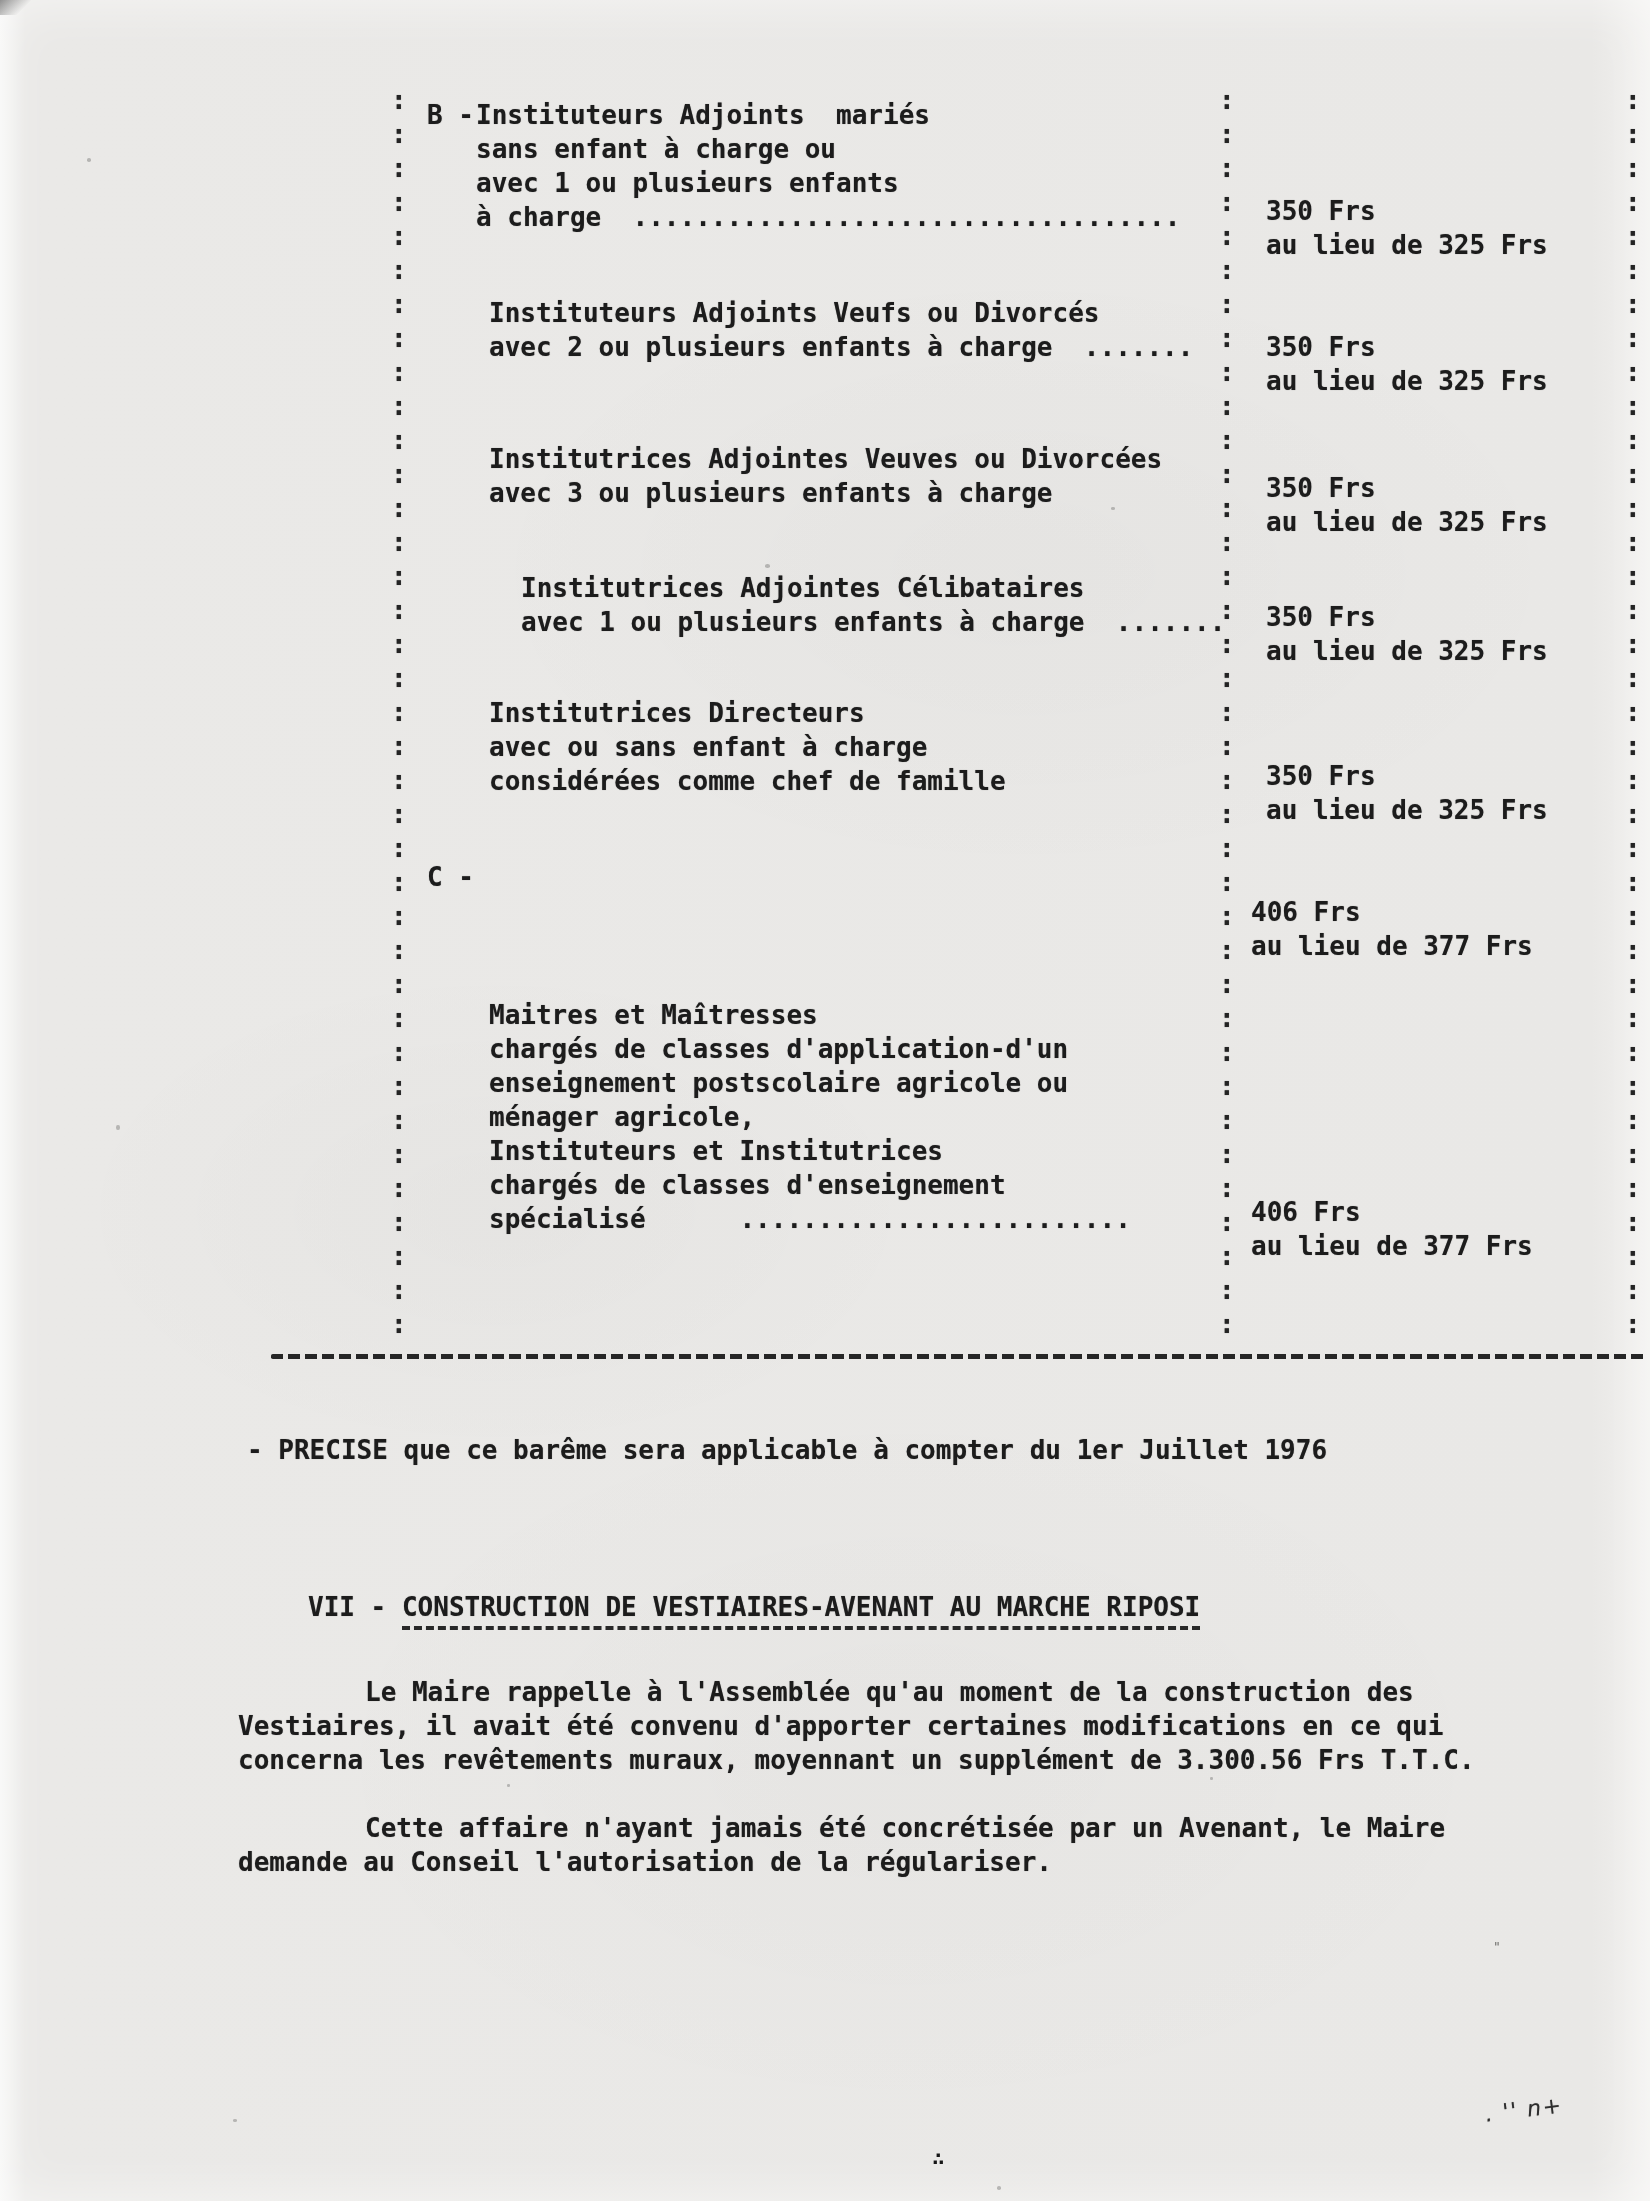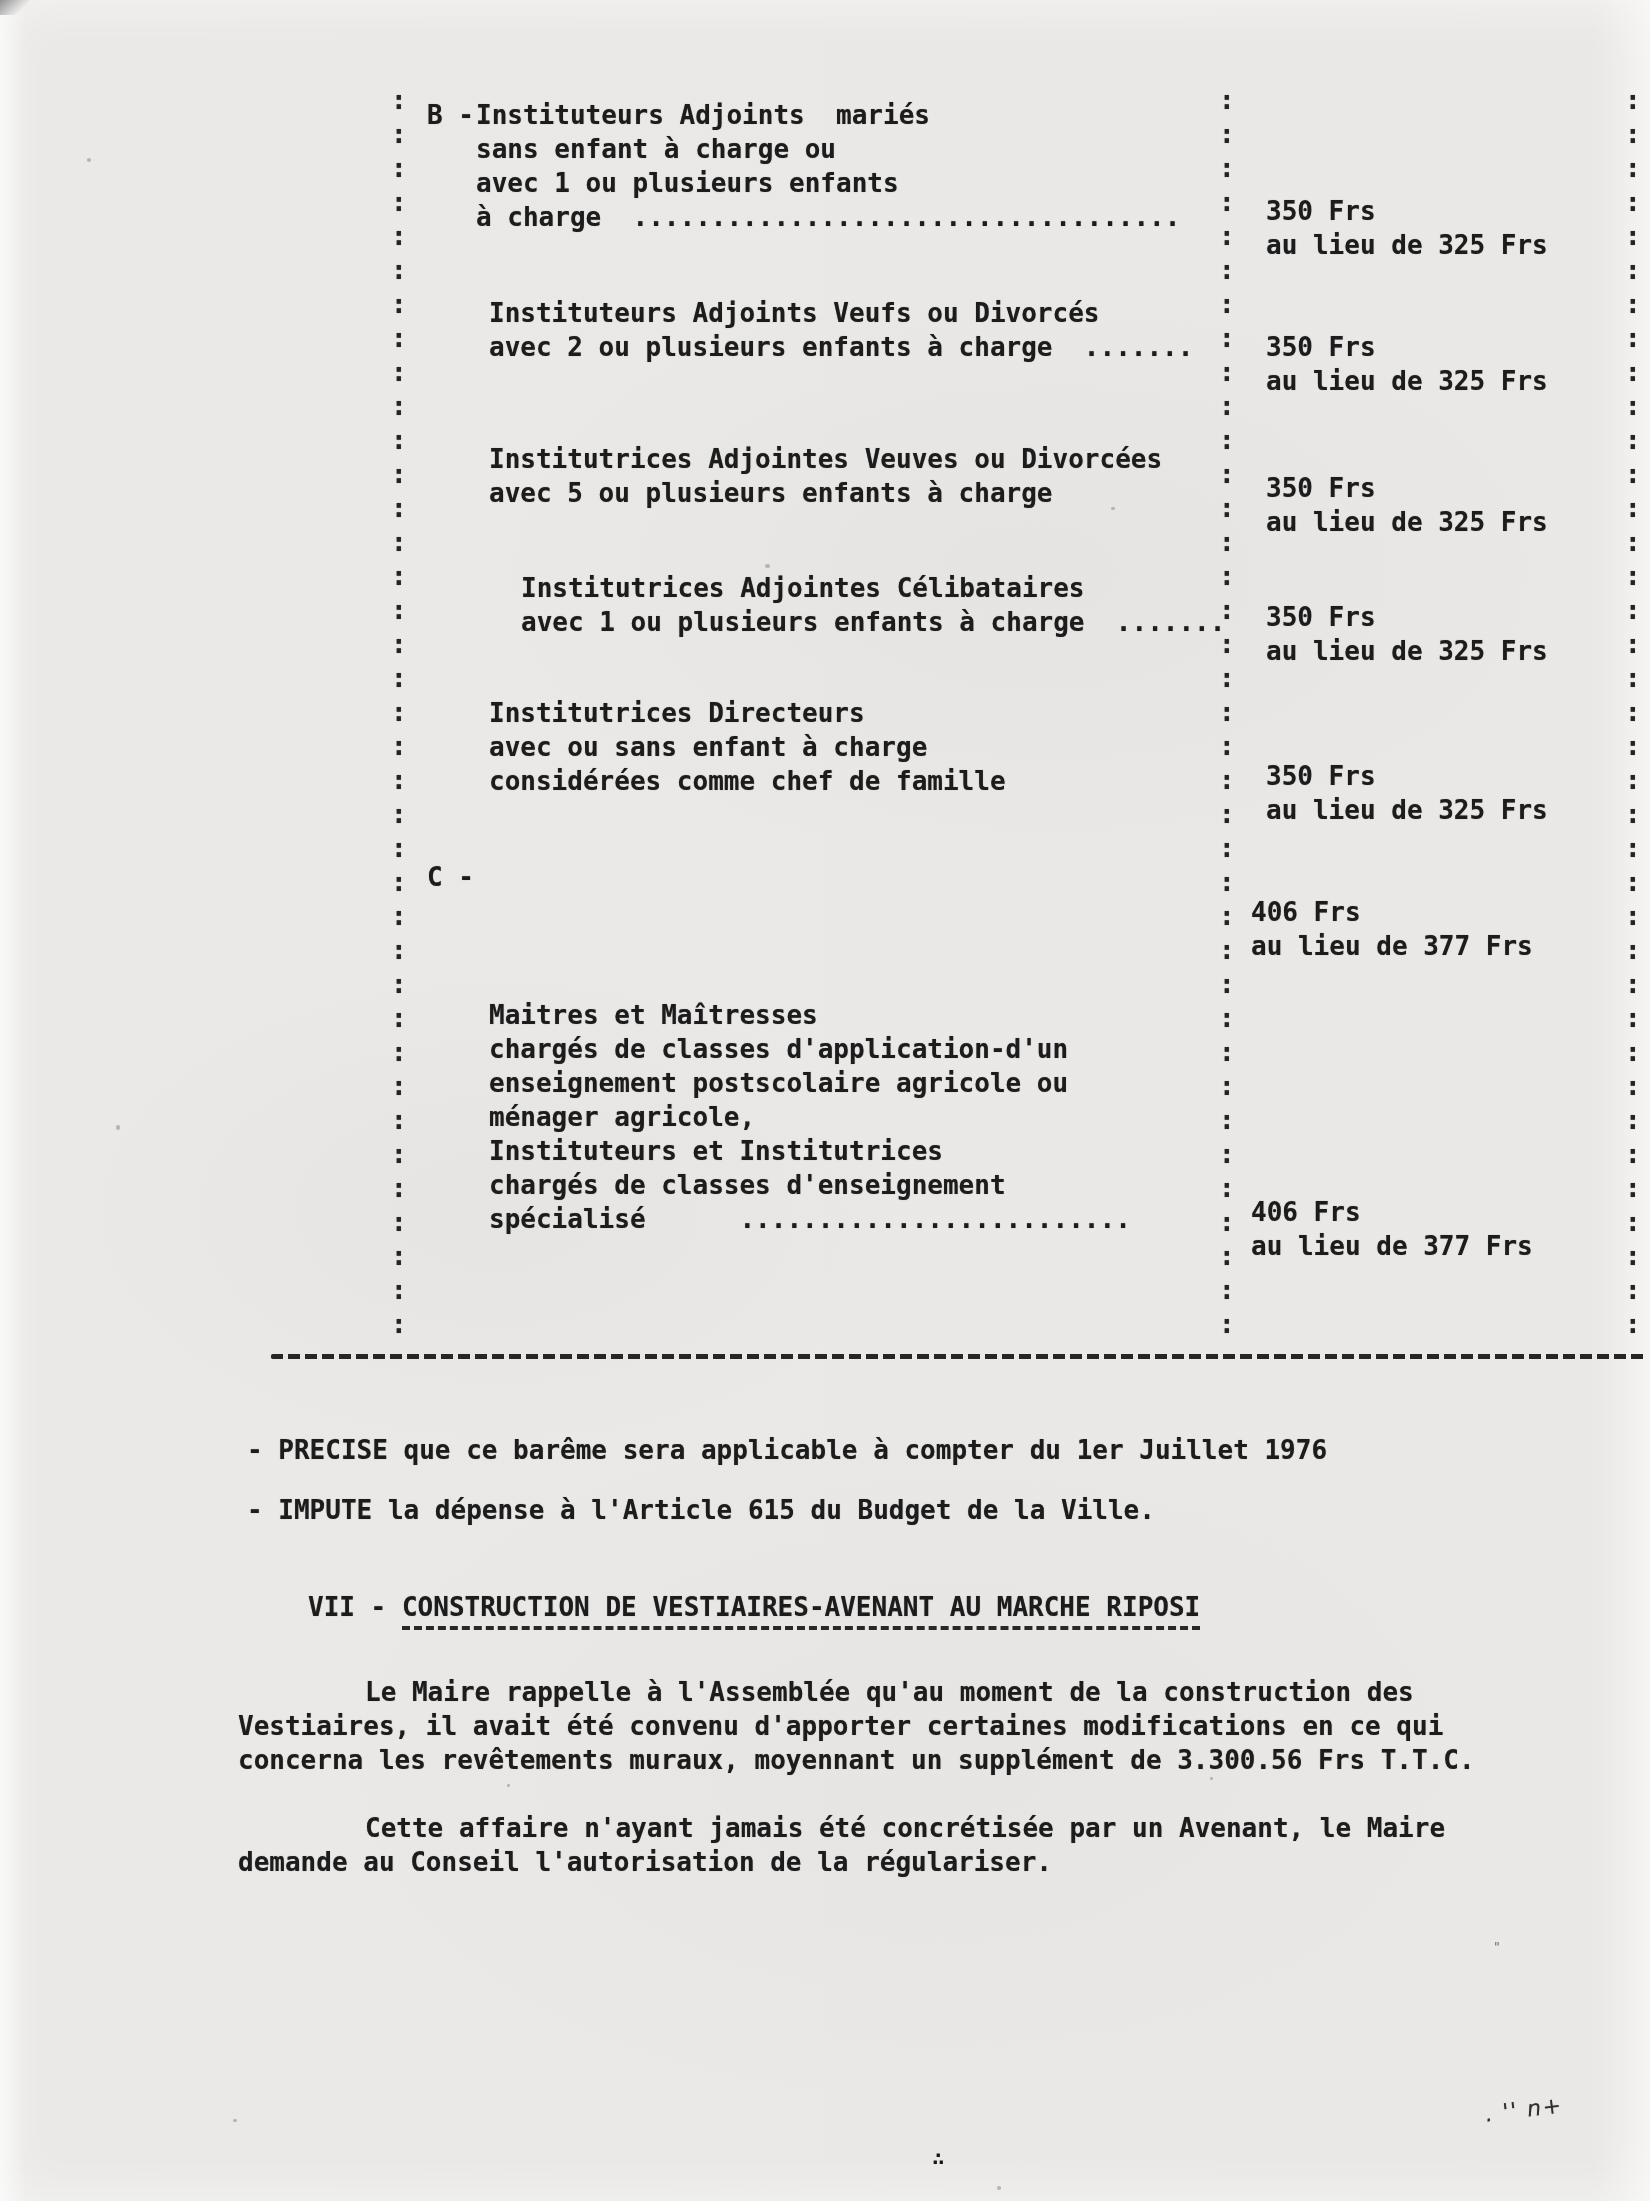--- a/index.html
+++ b/index.html
@@ -188,21 +188,21 @@
 à charge  ...................................</div>
   <div class="tw" style="left:1266px;top:194px;">350 Frs
 au lieu de 325 Frs</div>
 
   <div class="tw" style="left:489px;top:296px;width:814px;">Instituteurs Adjoints Veufs ou Divorcés
 avec 2 ou plusieurs enfants à charge  .......</div>
   <div class="tw" style="left:1266px;top:330px;">350 Frs
 au lieu de 325 Frs</div>
 
   <div class="tw" style="left:489px;top:442px;width:814px;">Institutrices Adjointes Veuves ou Divorcées
-avec 5 ou plusieurs enfants à charge</div>
+avec 3 ou plusieurs enfants à charge</div>
   <div class="tw" style="left:1266px;top:471px;">350 Frs
 au lieu de 325 Frs</div>
 
   <div class="tw" style="left:489px;top:571px;width:814px;margin-left:32px;">Institutrices Adjointes Célibataires
 avec 1 ou plusieurs enfants à charge  .......</div>
   <div class="tw" style="left:1266px;top:600px;">350 Frs
 au lieu de 325 Frs</div>
 
   <div class="tw" style="left:489px;top:696px;width:814px;">Institutrices Directeurs
 avec ou sans enfant à charge
@@ -220,21 +220,20 @@
 ménager agricole,
 Instituteurs et Institutrices
 chargés de classes d'enseignement
 spécialisé      .........................</div>
   <div class="tw" style="left:1251px;top:1195px;">406 Frs
 au lieu de 377 Frs</div>
 
   <div class="dashline"></div>
 
   <div class="tw" style="left:247px;top:1427px;width:1357px;margin-top:6px;">- PRECISE que ce barême sera applicable à compter du 1er Juillet 1976</div>
-  <div class="tw" style="left:247px;top:1493px;width:1357px;">- IMPUTE la dépense à l'Article 615 du Budget de la Ville.</div>
 
   <div class="tw" style="left:308px;top:1590px;"><span>VII - </span><span class="title-underline">CONSTRUCTION DE VESTIAIRES-AVENANT AU MARCHE RIPOSI</span></div>
 
   <div class="tw para" style="left:238px;top:1675px;">Le Maire rappelle à l'Assemblée qu'au moment de la construction des
 Vestiaires, il avait été convenu d'apporter certaines modifications en ce qui
 concerna les revêtements muraux, moyennant un supplément de 3.300.56 Frs T.T.C.</div>
   <div class="tw para" style="left:238px;top:1811px;">Cette affaire n'ayant jamais été concrétisée par un Avenant, le Maire
 demande au Conseil l'autorisation de la régulariser.</div>
 
   <div class="handnote">. '' n+</div>

